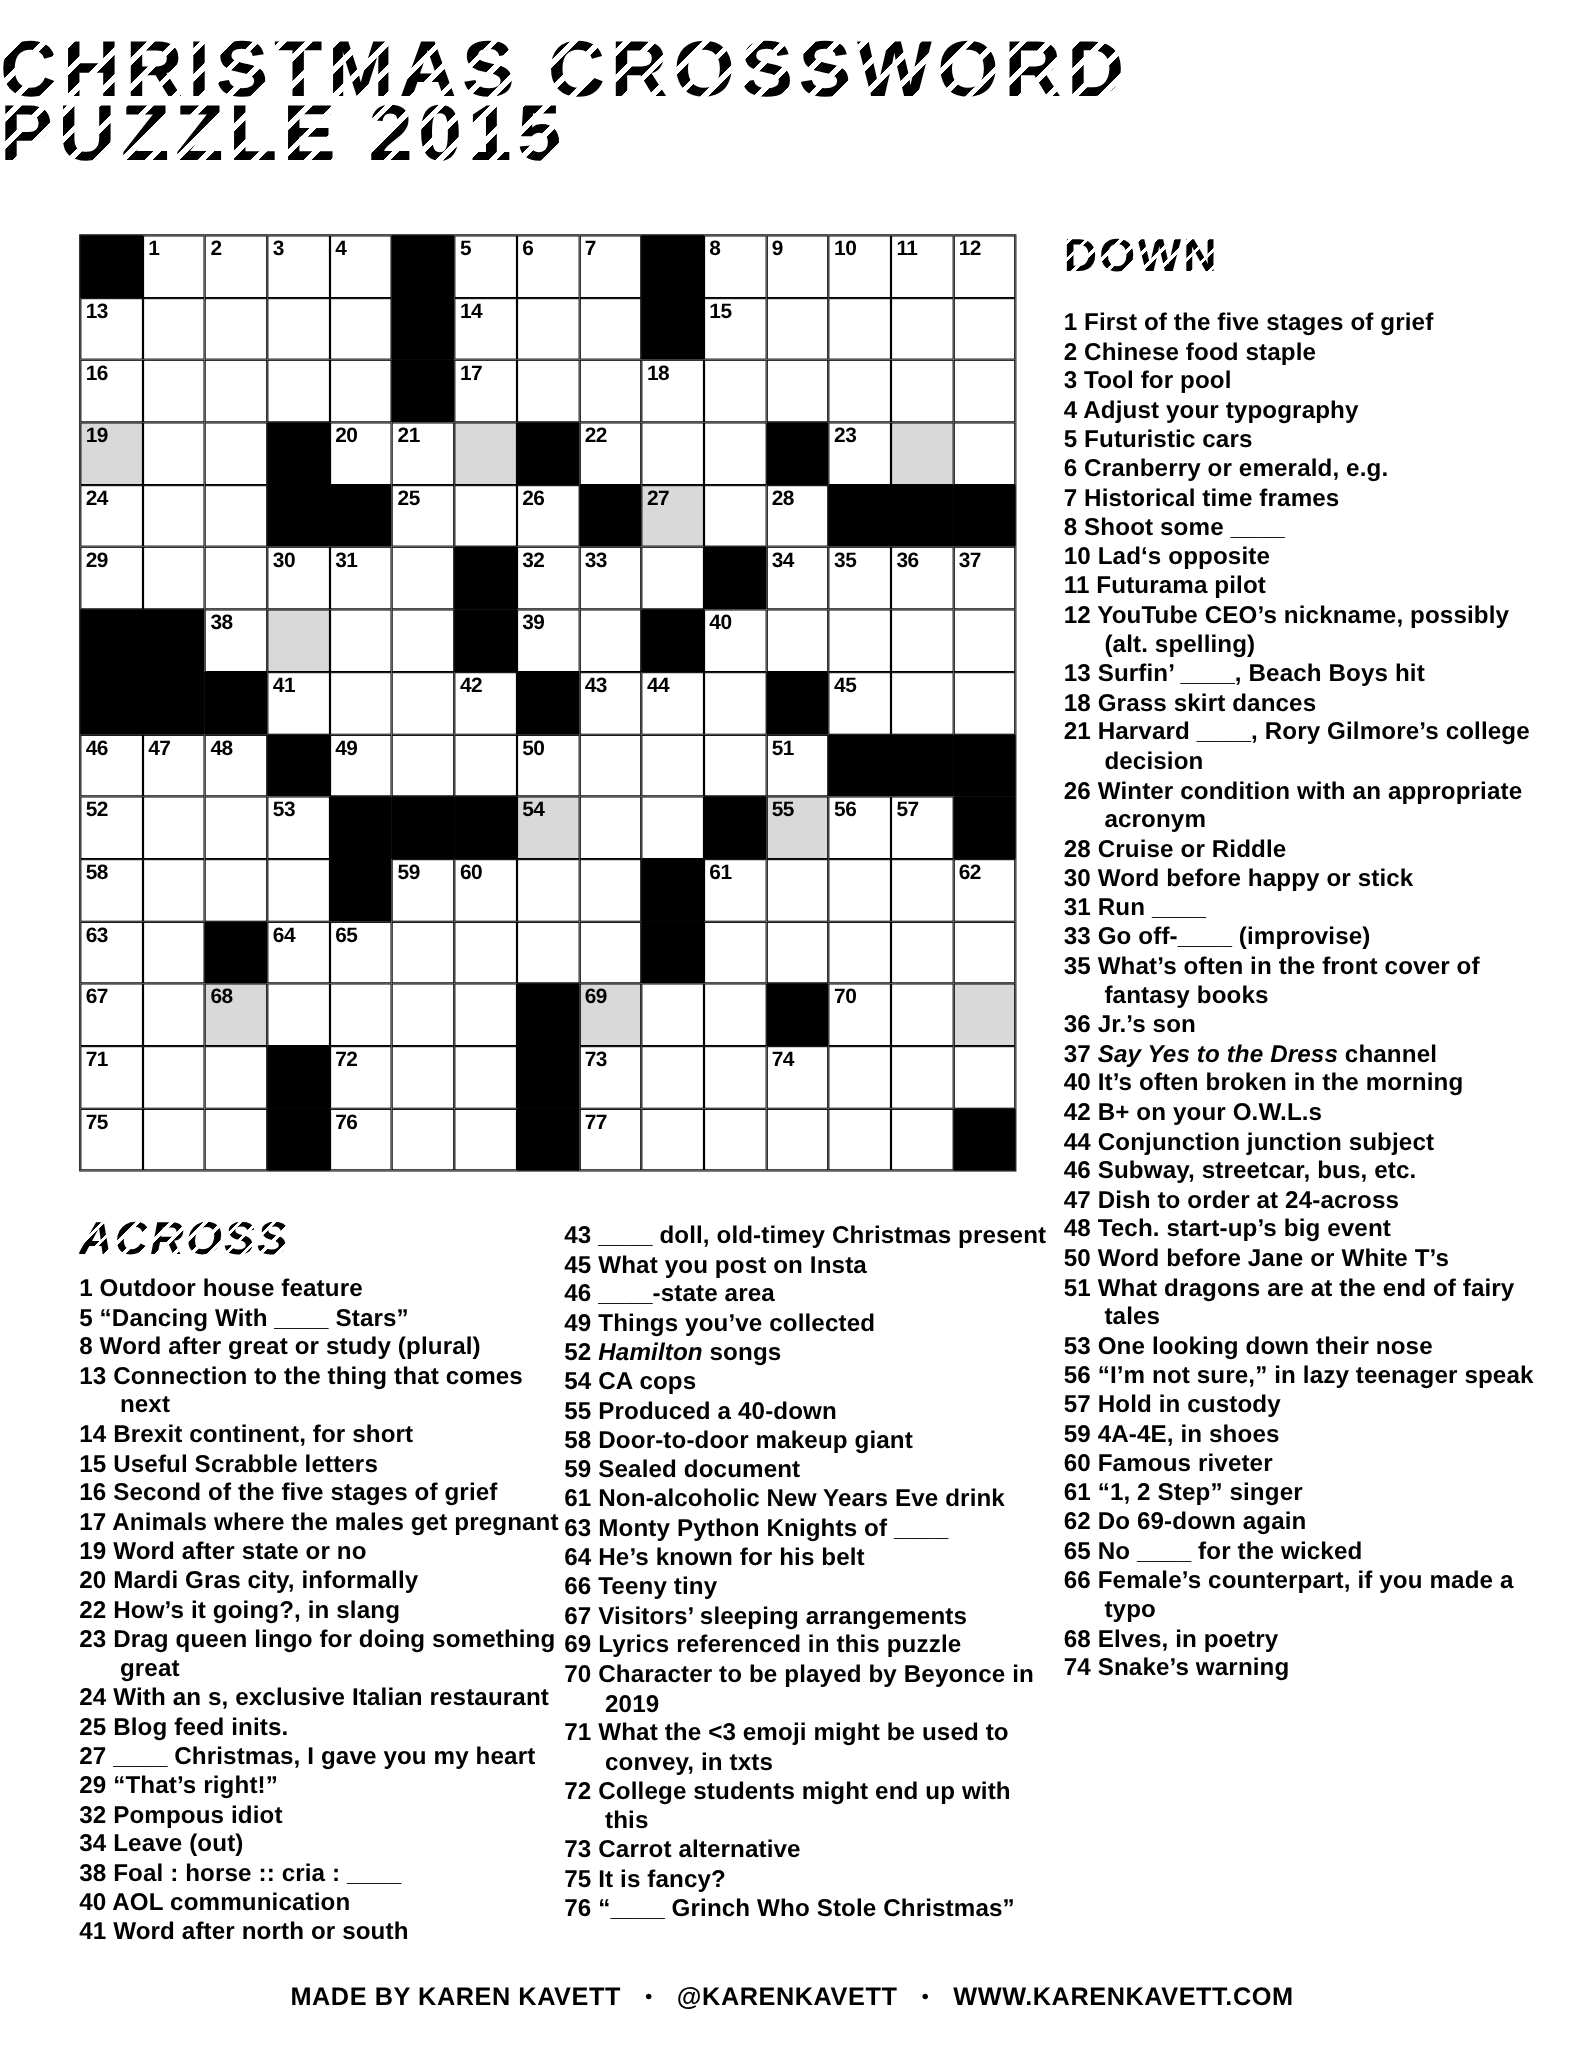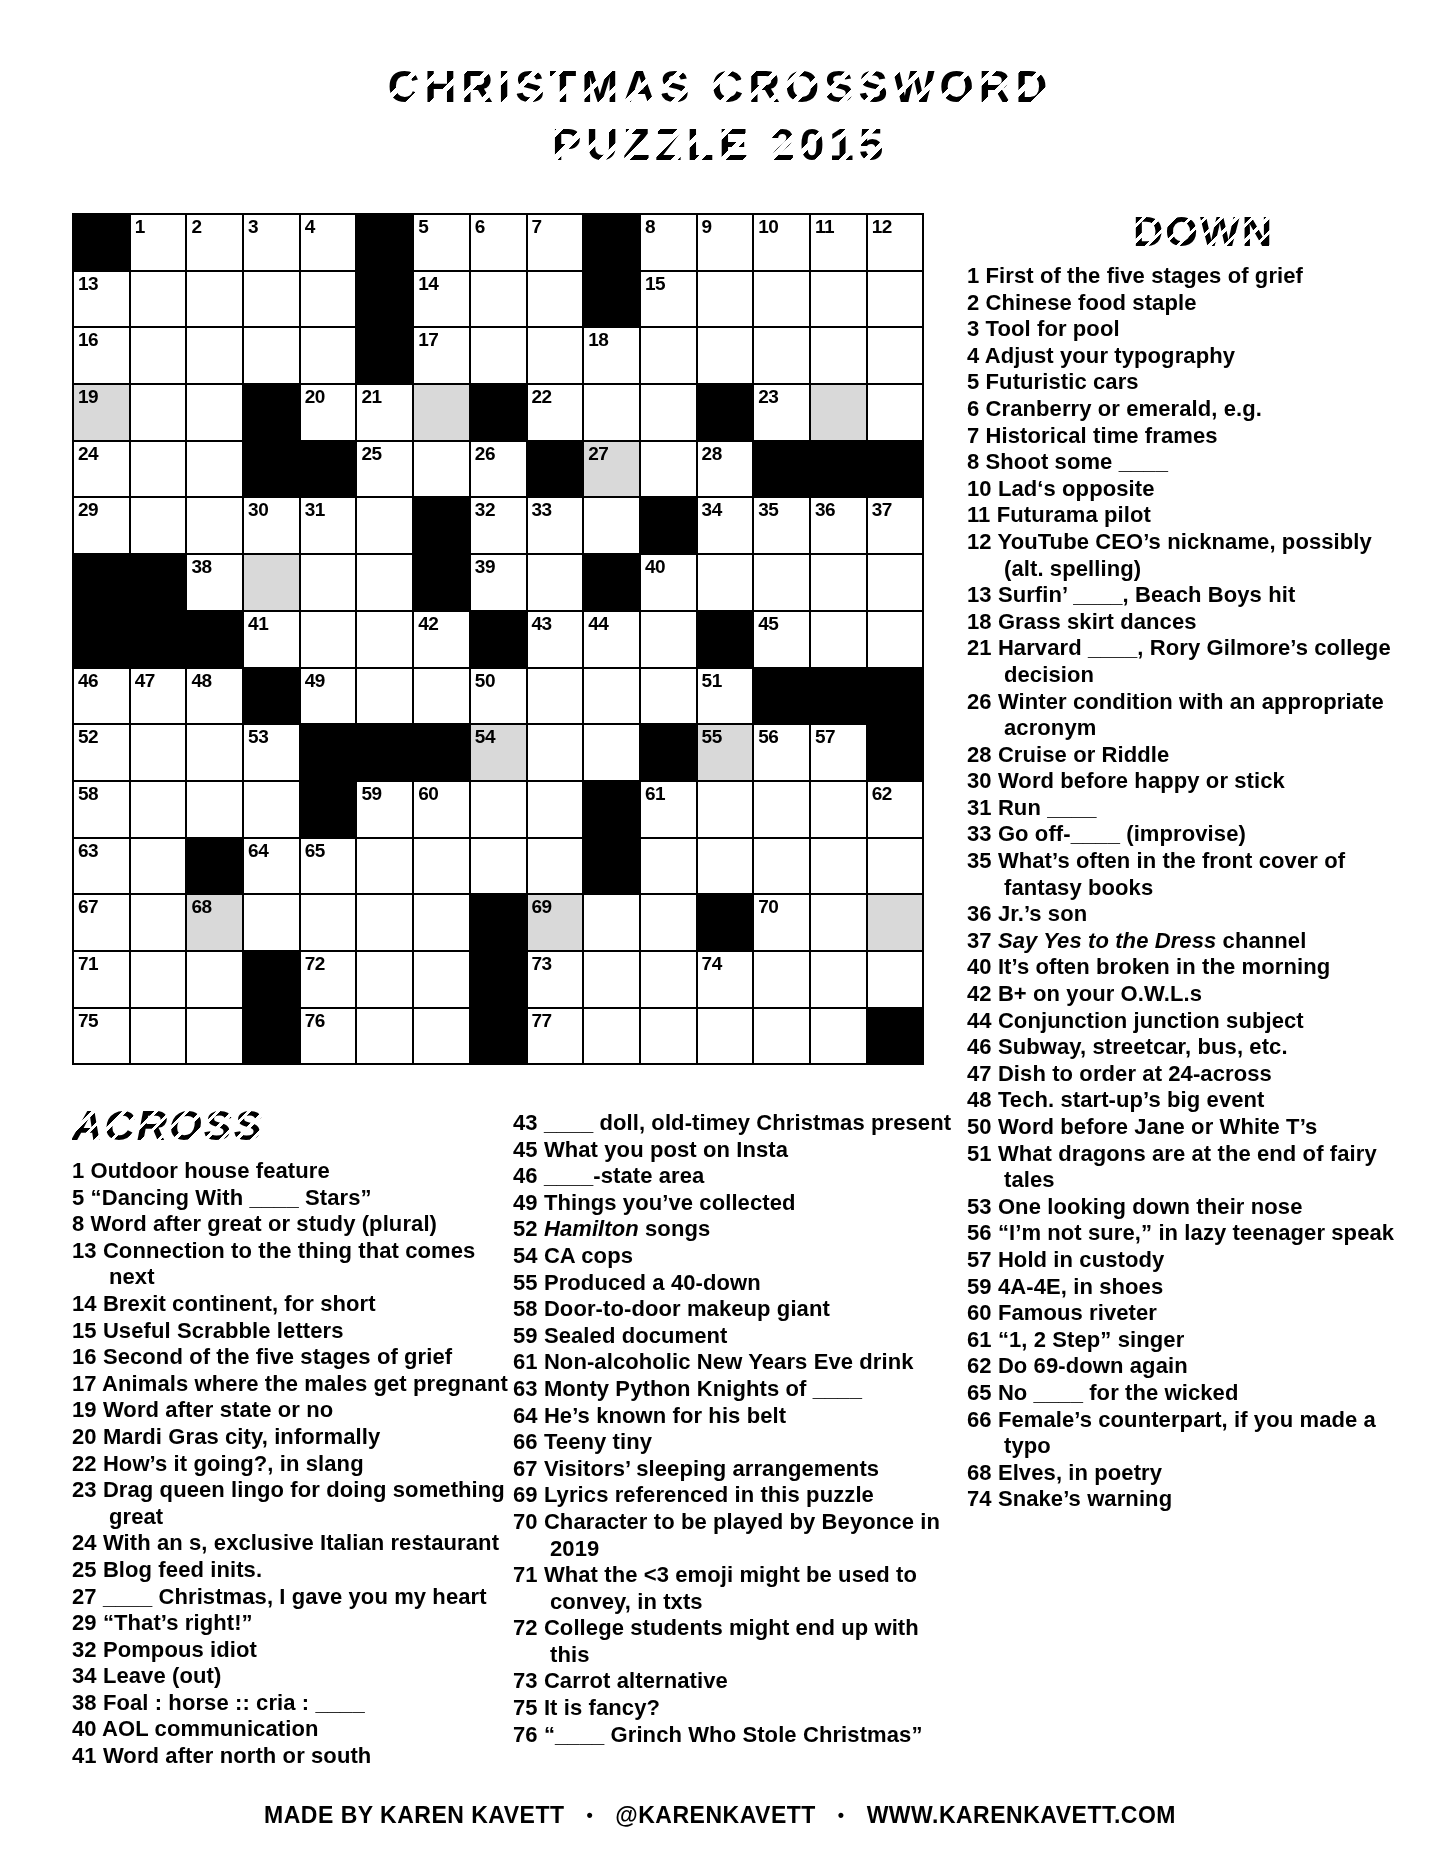--- a/index.html
+++ b/index.html
@@ -14,40 +14,40 @@
       background:repeating-linear-gradient(135deg,#000 0px,#000 12px,#fff 12px,#fff 17px);
       -webkit-background-clip:text;background-clip:text;color:transparent;
     }
     .stripe-sm{
       background:repeating-linear-gradient(135deg,#000 0px,#000 8px,#fff 8px,#fff 11px);
       -webkit-background-clip:text;background-clip:text;color:transparent;
     }
   }
   
   #title{
-    position:absolute;top:34px;left:0;width:100%;text-align:center;
-    font-size:44px;line-height:58px;letter-spacing:5px;margin-top:24px;
+    position:absolute;top:34px;left:0;width:100%;text-align:left;
+    font-size:72px;line-height:58px;letter-spacing:5px;
   }
   
   #grid{
     position:absolute;left:72px;top:213px;
     display:grid;grid-template-columns:repeat(15,56.7px);grid-template-rows:repeat(15,56.7px);
     border:1.5px solid #000;background:#fff;
   }
   .cell{position:relative;border:1.5px solid #000;box-sizing:border-box;background:#fff;}
   .cell.black{background:#000;}
   .cell.shaded{background:#d9d9d9;}
   .cnum{
     position:absolute;top:2px;left:4px;
     font-size:19px;font-weight:bold;line-height:20px;letter-spacing:-0.5px;
   }
   
   .panel-header{font-size:42px;line-height:44px;letter-spacing:2px;}
   #down-panel{position:absolute;left:967px;top:210px;width:473px;}
-  #down-panel .panel-header{margin-bottom:9px;text-align:center;}
+  #down-panel .panel-header{margin-bottom:26px;}
   #across-header{position:absolute;left:72px;top:1104px;font-style:italic;}
   #across-col1{position:absolute;left:72px;top:1158px;width:448px;}
   #across-col2{position:absolute;left:513px;top:1110px;width:465px;}
   .clue{
     margin:0;padding-left:37px;text-indent:-37px;
     font-size:22px;line-height:26.6px;font-weight:600;letter-spacing:0.1px;
     white-space:pre-line;
   }
   .clue .n{font-weight:800;}
   

